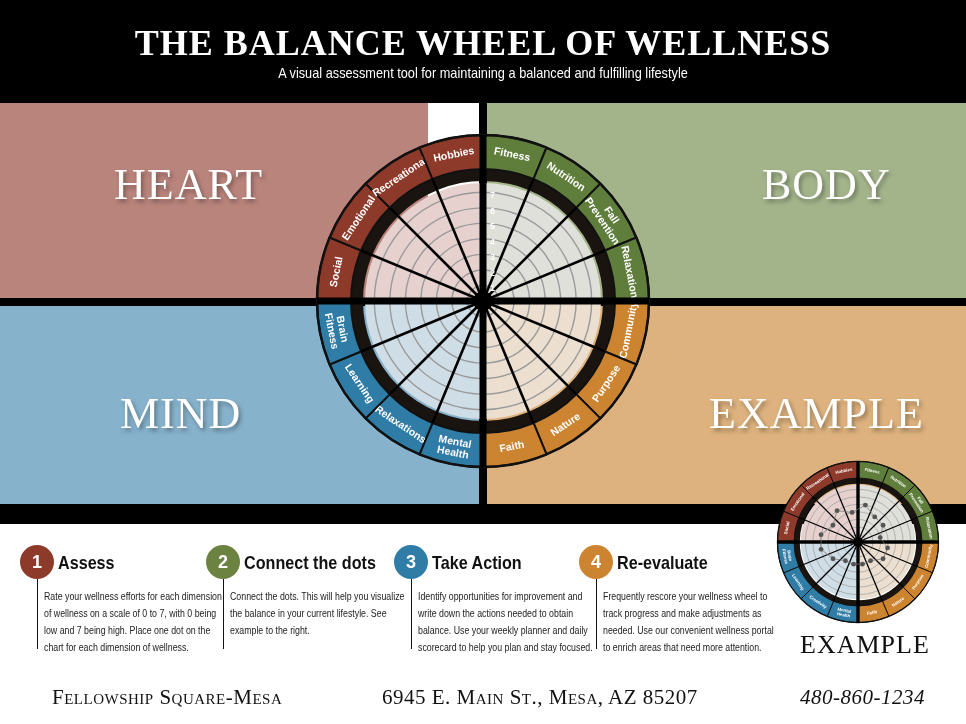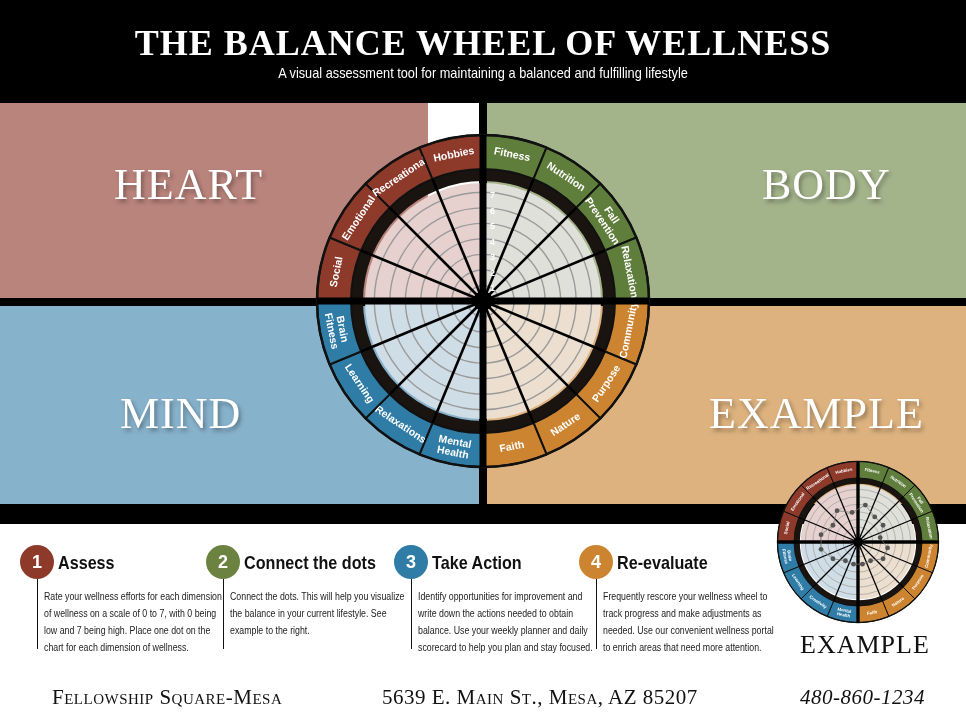--- a/index.html
+++ b/index.html
@@ -230,15 +230,15 @@
 </div>
 <div class="step" style="left:579px;">
   <div class="step-num" style="background: rgb(205, 132, 48);">4</div>
   <div class="step-title">Re-evaluate</div>
   <div class="step-line"></div>
   <div class="step-text">Frequently rescore your wellness wheel to track progress and make adjustments as needed. Use our convenient wellness portal to enrich areas that need more attention.</div>
 </div>
 
 <div id="footer">
   <div class="ft" style="left:20px;margin-left:32px;">Fellowship Square-Mesa</div>
-  <div class="ft" style="left:382px;">5639 E. Main St., Mesa, AZ 85207</div>
+  <div class="ft" style="left:382px;">6945 E. Main St., Mesa, AZ 85207</div>
   <div class="ft" style="left:800px;font-style:italic;">480-860-1234</div>
 </div>
 
 </body></html>

